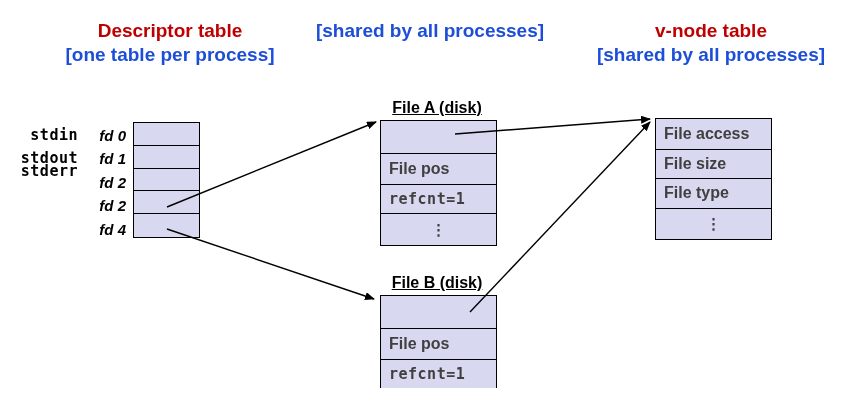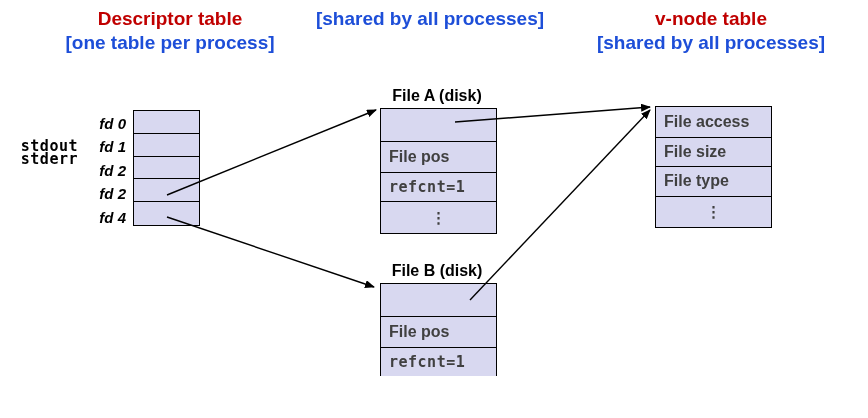--- a/index.html
+++ b/index.html
@@ -1,18 +1,18 @@
 <!DOCTYPE html>
 <html style="--accent-red: #c00000; --cell-fill: #d8d8f0; --line: #000000; --text: #000000;"><head>
 <meta charset="utf-8">
 <style>
   html,body{margin:0;padding:0;background:#ffffff;}
   .stage{
     position:relative;width:868px;height:376px;background:#fff;overflow:hidden;
-    font-family:"Liberation Sans",sans-serif;color:var(--text,#000);
+    font-family:"Liberation Sans",sans-serif;color:var(--text,#000);margin-top:12px;
   }
   
   .col-header{position:absolute;width:240px;text-align:center;font-weight:bold;font-size:19px;line-height:24px;}
   .h-title{color:var(--accent-red,#c00000);}
   .h-sub{color:#1d4ed8;}
   
   .ptable{position:absolute;border:1.8px solid var(--line,#000);background:var(--cell-fill,#d8d8f0);}
   .ptable .cell{
     box-sizing:border-box;border-bottom:1.8px solid var(--line,#000);
     background:var(--cell-fill,#d8d8f0);
@@ -37,41 +37,42 @@
   
   .stdio-label{
     position:absolute;left:2px;width:76px;height:23.5px;line-height:23.5px;text-align:right;
     font-family:"DejaVu Sans Mono","Liberation Mono",monospace;font-weight:bold;font-size:15px;letter-spacing:.5px;
   }
   .fd-label{
     position:absolute;left:84px;width:42px;height:23.5px;line-height:23.5px;text-align:right;
     font-weight:bold;font-size:15px;font-style:italic;
   }
   .table-title{
-    position:absolute;width:130px;text-align:center;font-weight:bold;font-size:16px;line-height:20px;
+    position:absolute;width:130px;text-align:center;font-weight:bold;font-size:16px;line-height:20px;text-decoration:underline;
   }
   .arrows{position:absolute;left:0;top:0;pointer-events:none;}
 </style>
 </head>
 <body>
 
 <div class="stage">
 
   <div class="col-header" style="left:50px;top:7px;">
     <div class="h-title">Descriptor table</div>
     <div class="h-sub">[one table per process]</div>
   </div>
   <div class="col-header" style="left:310px;top:7px;">
     <div class="h-sub">[shared by all processes]</div>
   </div>
   <div class="col-header" style="left:591px;top:7px;">
     <div class="h-title">v-node table</div>
     <div class="h-sub">[shared by all processes]</div>
   </div>
 
+  <div class="stdio-label" style="top:111.5px;">stdin</div>
   <div class="stdio-label" style="top:135px;">stdout</div>
   <div class="stdio-label" style="top:148px;">stderr</div>
 
   <div class="fd-label" style="top:111.5px;">fd 0</div>
   <div class="fd-label" style="top:135px;">fd 1</div>
   <div class="fd-label" style="top:158.5px;">fd 2</div>
   <div class="fd-label" style="top:182px;">fd 2</div>
   <div class="fd-label" style="top:205.5px;">fd 4</div>
 
   <div class="ptable dtable" style="left:133px;top:110px;width:65px;">

